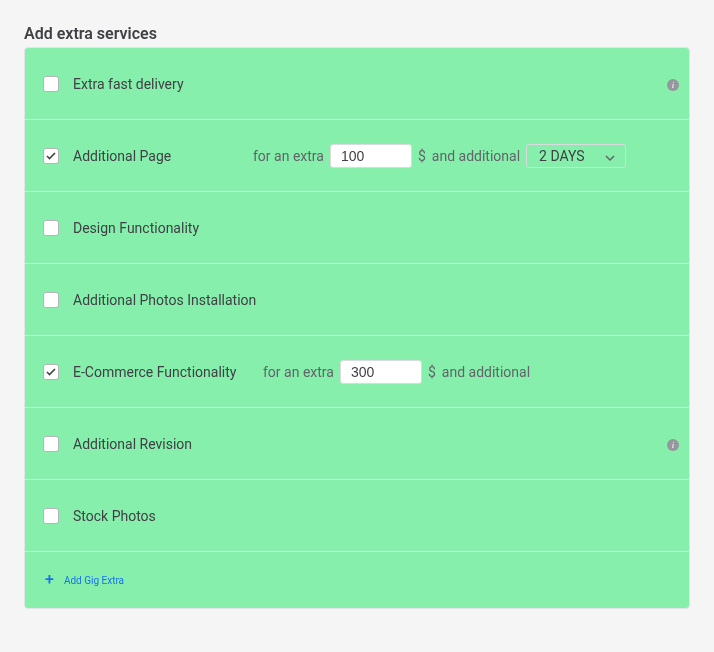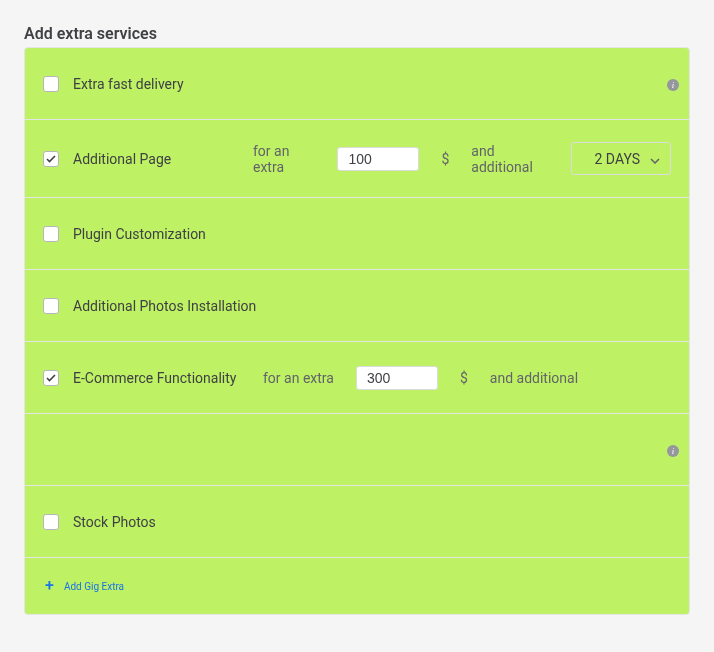--- a/index.html
+++ b/index.html
@@ -11,21 +11,21 @@
       width: 714px;
       padding: 24px;
     }
     .section-title {
       font-size: 16px;
       font-weight: 600;
       color: #404145;
       margin-bottom: 4px;
     }
     .services-container {
-      background: #bef264;
+      background: #86efac;
       border: 1px solid #e4e5e7;
       border-radius: 4px;
     }
     .service-row {
       display: flex;
       align-items: center;
       padding: 22px 18px;
       border-bottom: 1px solid #e4e5e7;
       position: relative;
       min-height: 72px;
@@ -53,44 +53,43 @@
     }
     .left-block {
       display: flex;
       align-items: center;
       width: 210px;
       flex-shrink: 0;
     }
     .extra-inputs {
       display: flex;
       align-items: center;
-      gap: 22px;
+      gap: 6px;
     }
     .muted { color: #62646a; font-size: 14px; }
     .price-input {
       width: 82px;
       height: 24px;
       border: 1px solid #dadbdd;
       border-radius: 3px;
       padding: 0 10px;
       font-size: 14px;
       color: #404145;
       outline: none;
     }
     .select-wrap {
       position: relative;
       display: inline-flex;
       align-items: center;
-      height: 33px;
+      height: 24px;
       border: 1px solid #dadbdd;
       border-radius: 3px;
       padding: 0 30px 0 12px;
       cursor: pointer;
       min-width: 100px;
-      justify-content: flex-end;
     }
     .select-wrap .chev {
       position: absolute;
       right: 10px;
       top: 50%;
       transform: translateY(-50%);
     }
     .chev svg { width: 10px; height: 6px; stroke: #62646a; }
     .info-icon {
       position: absolute;
@@ -156,21 +155,21 @@
         </span>
       </div>
     </div>
   </div>
 
   <div class="service-row">
     <div class="left-block">
       <span class="checkbox">
         
       </span>
-      <span class="service-label">Plugin Customization</span>
+      <span class="service-label">Design Functionality</span>
     </div>
   </div>
 
   <div class="service-row">
     <div class="left-block" style="width:auto">
       <span class="checkbox">
         
       </span>
       <span class="service-label">Additional Photos Installation</span>
     </div>
@@ -187,20 +186,26 @@
     </div>
     <div class="extra-inputs">
       <span class="muted">for an extra</span>
       <input class="price-input" value="300" style="">
       <span class="muted">$</span>
       <span class="muted">and additional</span>
     </div>
   </div>
 
   <div class="service-row">
+    <div class="left-block">
+      <span class="checkbox">
+        
+      </span>
+      <span class="service-label">Additional Revision</span>
+    </div>
     <span class="info-icon">
       <svg viewBox="0 0 12 12">
           <circle cx="6" cy="6" r="6" fill="#95979d"></circle>
           <text x="6" y="9" font-size="9" text-anchor="middle" fill="#fff" font-family="serif" font-style="italic">i</text>
         </svg>
     </span>
   </div>
 
   <div class="service-row">
     <div class="left-block">

